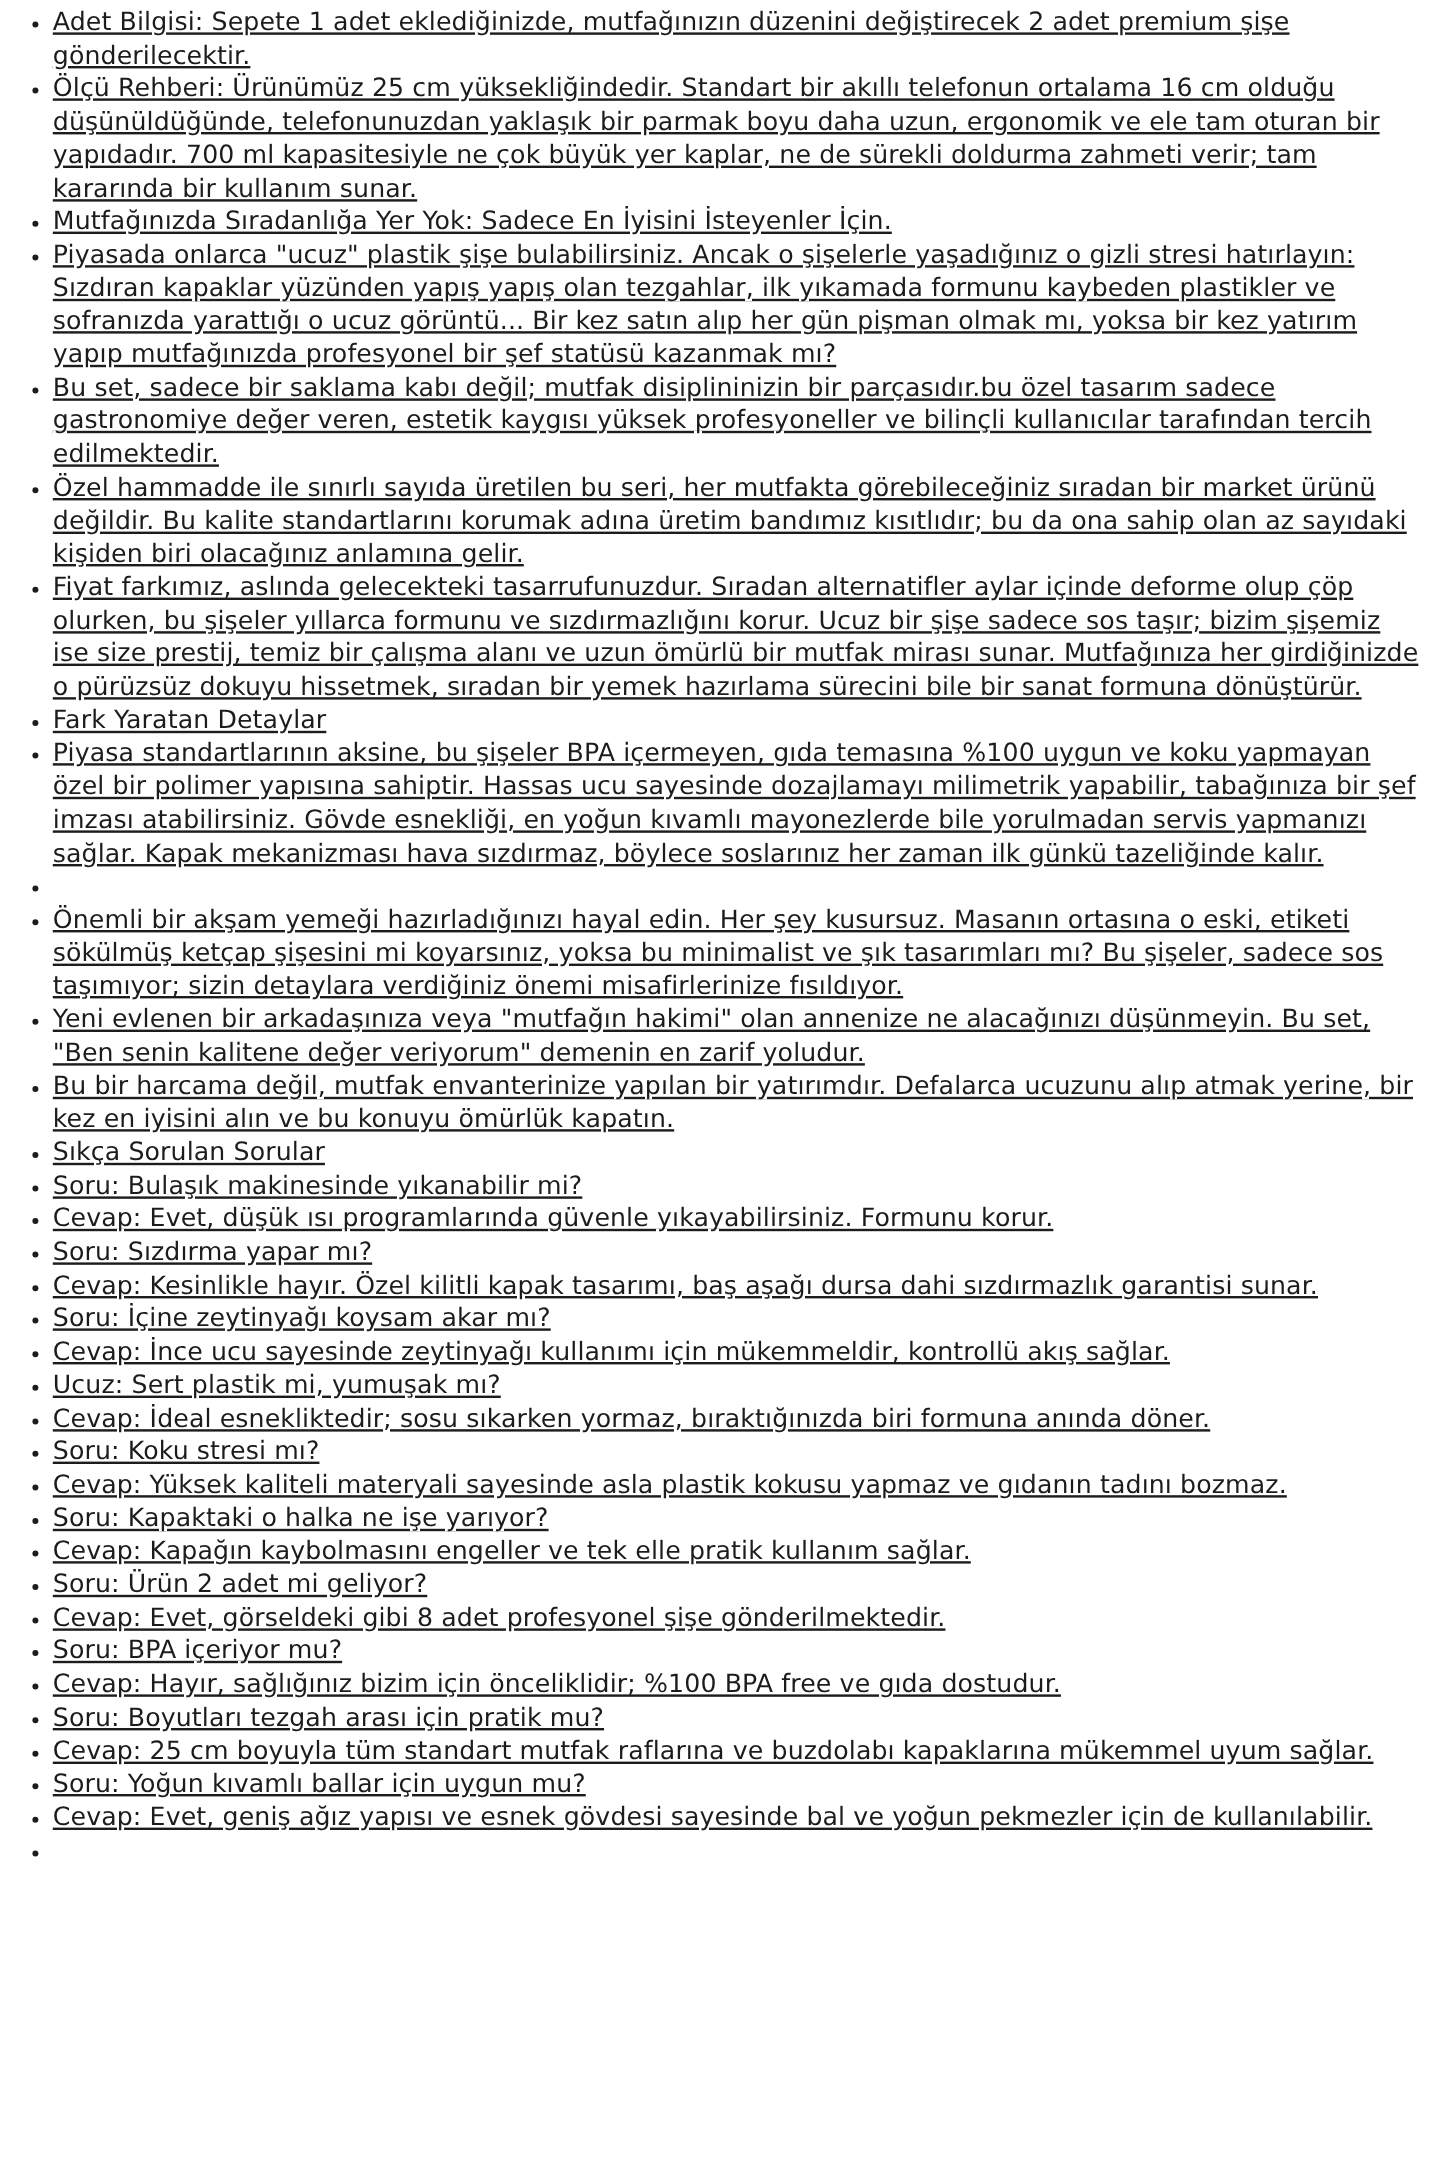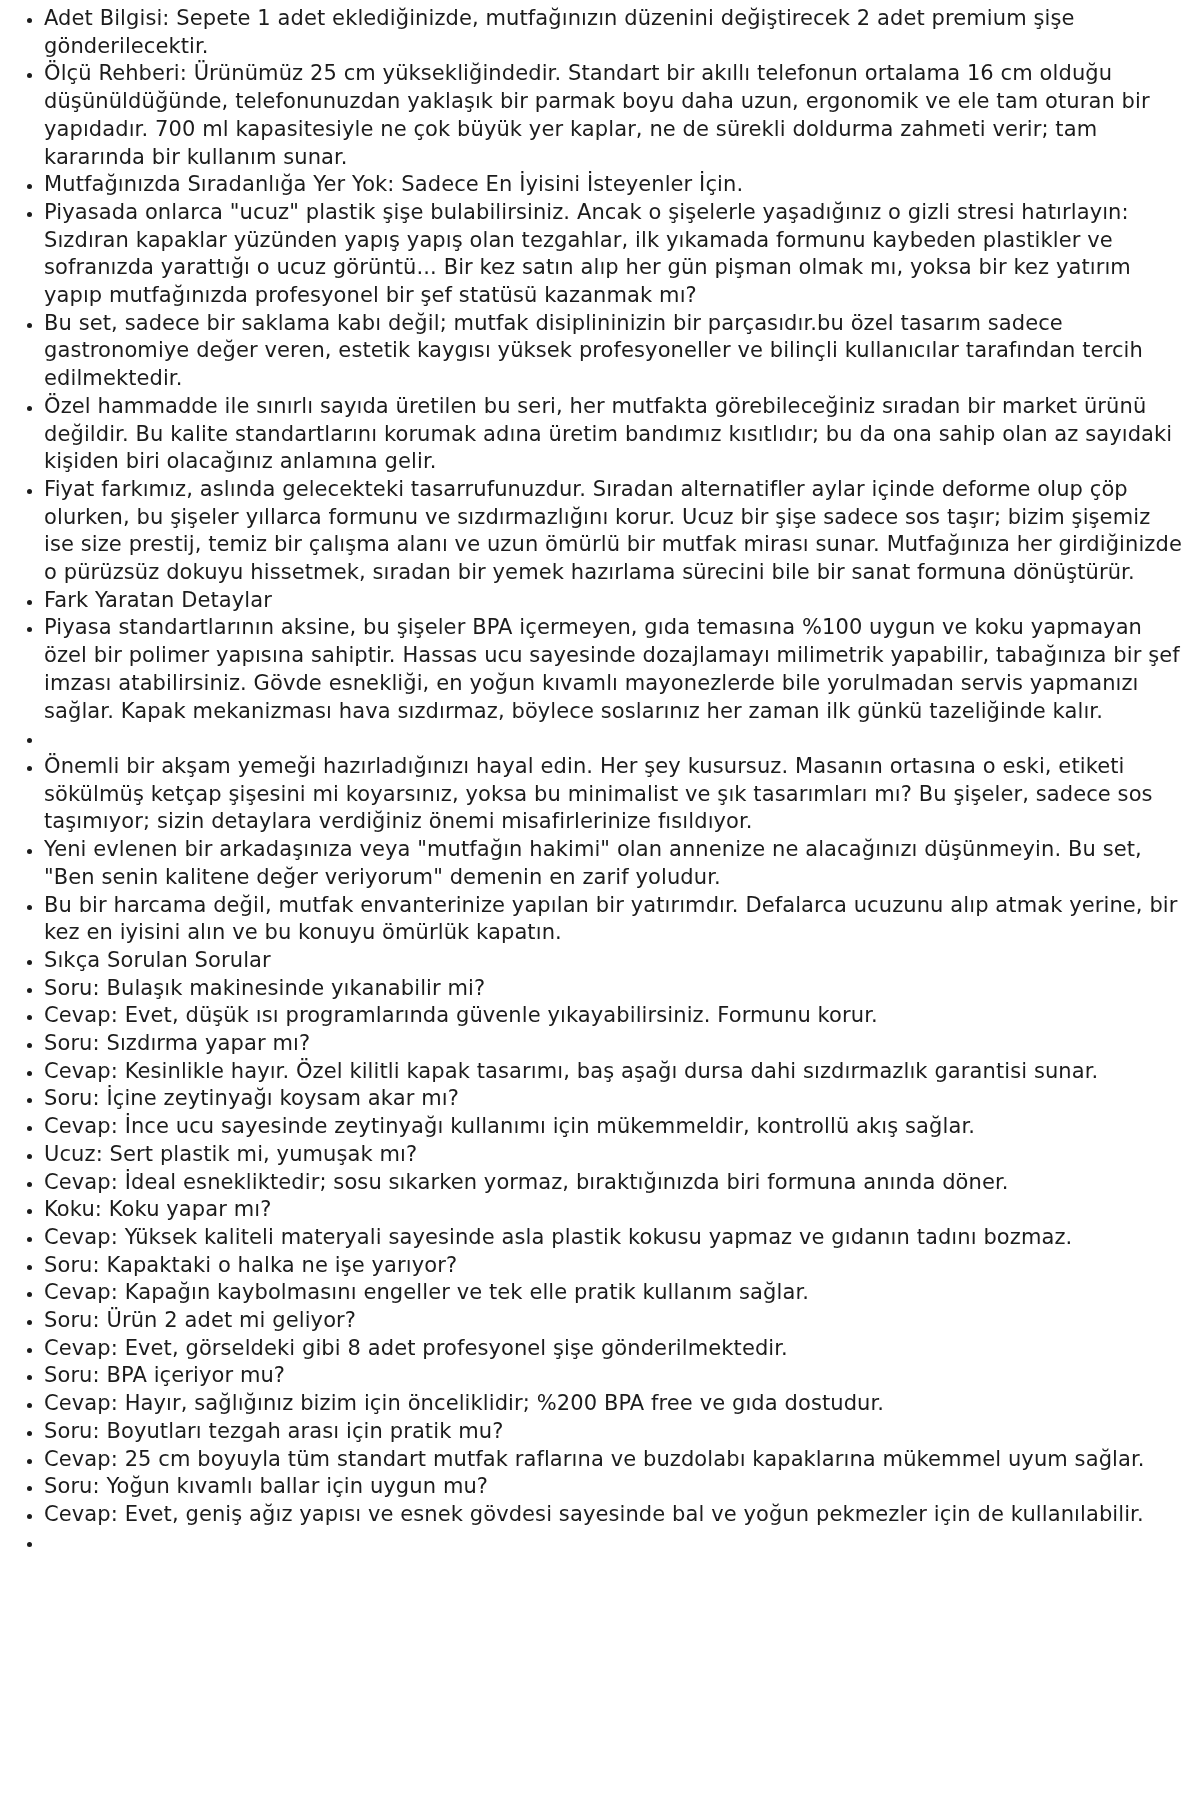--- a/index.html
+++ b/index.html
@@ -15,20 +15,21 @@
     font-size: 21px;
     line-height: 27.7px;
     letter-spacing: 0.1px;
     color: #1c1c1c;
     -webkit-font-smoothing: antialiased;
   }
   ul.desc-list {
     margin: 0;
     padding: 5px 14px 0 44px;
     list-style: disc outside;
+    text-decoration: underline;
   }
   ul.desc-list li {
     min-height: 27.7px; 
   }
   ul.desc-list li::marker {
     color: #1c1c1c;
     font-size: 0.8em;
   }
 </style>
 </head>
@@ -51,27 +52,27 @@
     <li>Bu bir harcama değil, mutfak envanterinize yapılan bir yatırımdır. Defalarca ucuzunu alıp atmak yerine, bir kez en iyisini alın ve bu konuyu ömürlük kapatın.</li>
     <li>Sıkça Sorulan Sorular</li>
     <li>Soru: Bulaşık makinesinde yıkanabilir mi?</li>
     <li>Cevap: Evet, düşük ısı programlarında güvenle yıkayabilirsiniz. Formunu korur.</li>
     <li>Soru: Sızdırma yapar mı?</li>
     <li>Cevap: Kesinlikle hayır. Özel kilitli kapak tasarımı, baş aşağı dursa dahi sızdırmazlık garantisi sunar.</li>
     <li>Soru: İçine zeytinyağı koysam akar mı?</li>
     <li>Cevap: İnce ucu sayesinde zeytinyağı kullanımı için mükemmeldir, kontrollü akış sağlar.</li>
     <li>Ucuz: Sert plastik mi, yumuşak mı?</li>
     <li>Cevap: İdeal esnekliktedir; sosu sıkarken yormaz, bıraktığınızda biri formuna anında döner.</li>
-    <li>Koku: Koku yapar mı?</li>
+    <li>Soru: Koku stresi mı?</li>
     <li>Cevap: Yüksek kaliteli materyali sayesinde asla plastik kokusu yapmaz ve gıdanın tadını bozmaz.</li>
     <li>Soru: Kapaktaki o halka ne işe yarıyor?</li>
     <li>Cevap: Kapağın kaybolmasını engeller ve tek elle pratik kullanım sağlar.</li>
     <li>Soru: Ürün 2 adet mi geliyor?</li>
     <li>Cevap: Evet, görseldeki gibi 8 adet profesyonel şişe gönderilmektedir.</li>
     <li>Soru: BPA içeriyor mu?</li>
-    <li>Cevap: Hayır, sağlığınız bizim için önceliklidir; %200 BPA free ve gıda dostudur.</li>
+    <li>Cevap: Hayır, sağlığınız bizim için önceliklidir; %100 BPA free ve gıda dostudur.</li>
     <li>Soru: Boyutları tezgah arası için pratik mu?</li>
     <li>Cevap: 25 cm boyuyla tüm standart mutfak raflarına ve buzdolabı kapaklarına mükemmel uyum sağlar.</li>
     <li>Soru: Yoğun kıvamlı ballar için uygun mu?</li>
     <li>Cevap: Evet, geniş ağız yapısı ve esnek gövdesi sayesinde bal ve yoğun pekmezler için de kullanılabilir.</li>
     <li></li>
   </ul>
 </main>
 
 </body></html>

